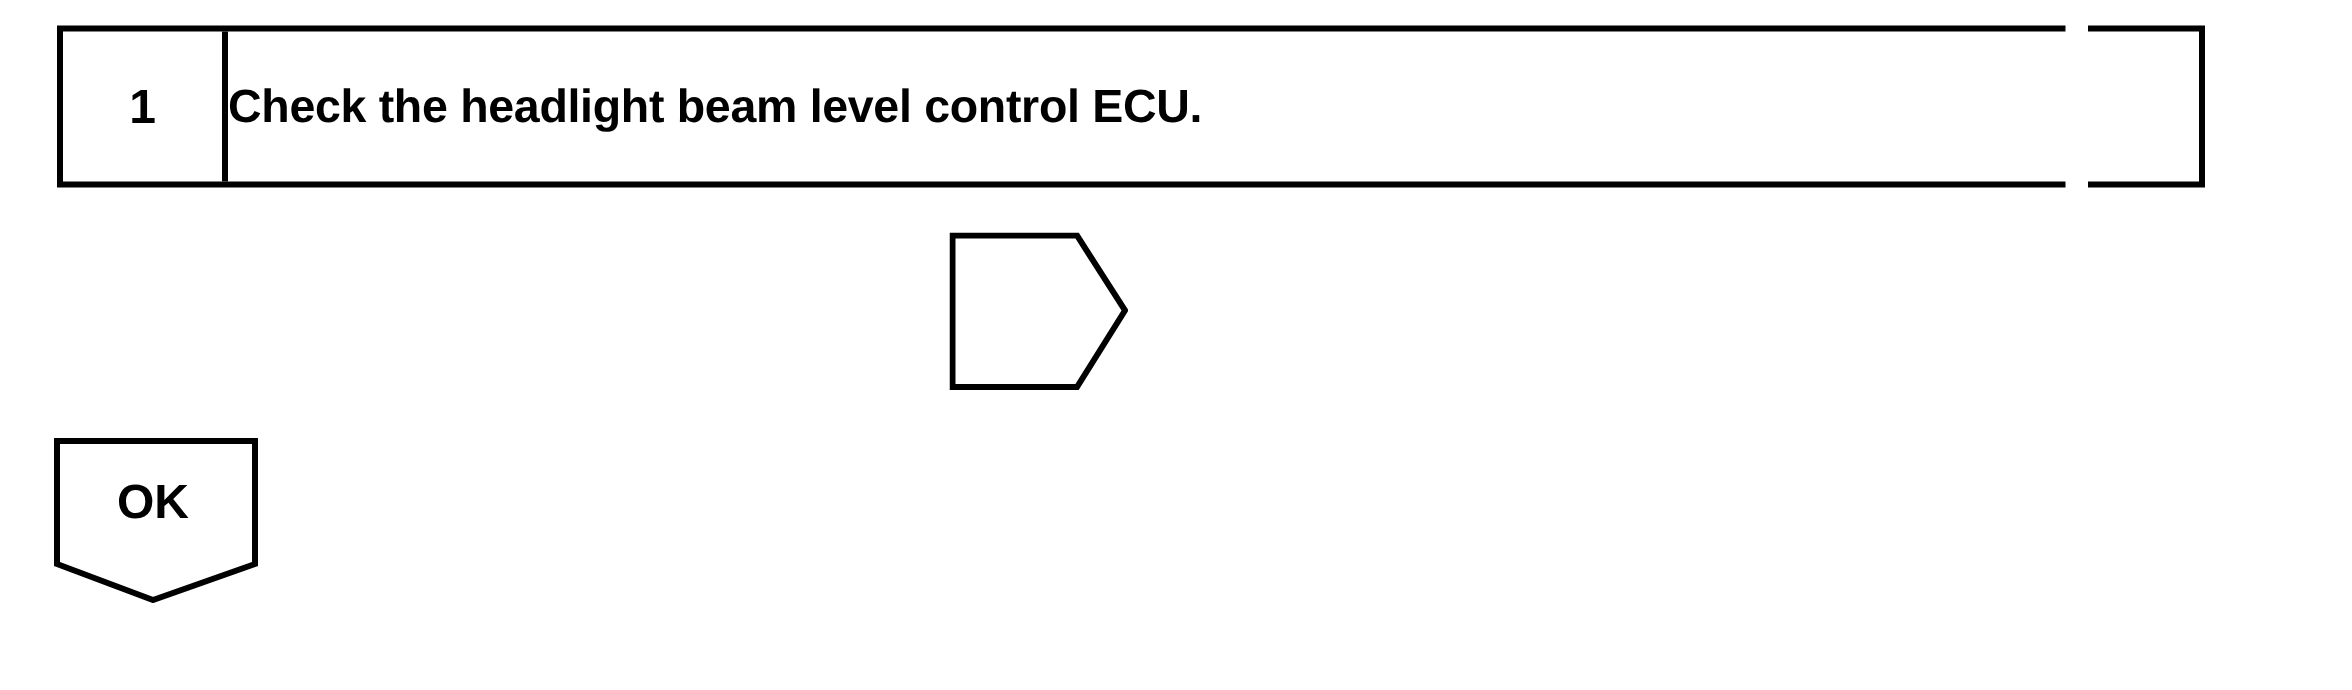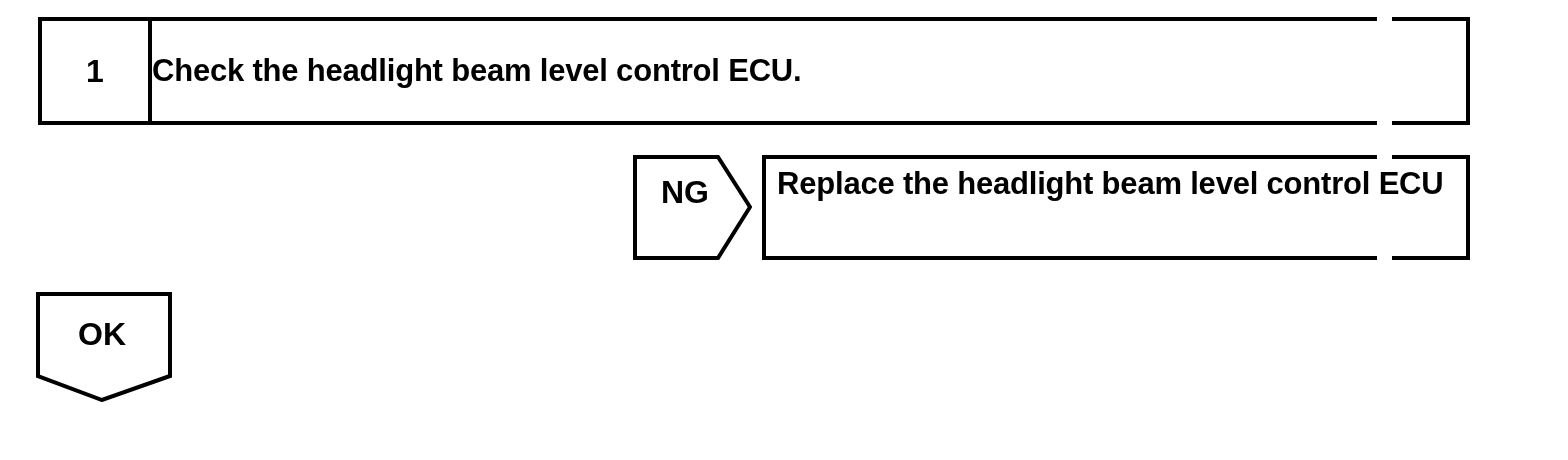--- a/index.html
+++ b/index.html
@@ -135,26 +135,22 @@
     </div>
     <div class="step-instruction">
       <span>Check the headlight beam level control ECU.</span>
     </div>
   </div>
 
   <div class="ng-shape">
     <svg width="119" height="105" viewBox="0 0 119 105">
       <polygon points="2,2 85,2 117,52 85,103 2,103" fill="#ffffff" stroke="#000000" stroke-width="4" stroke-linejoin="miter"></polygon>
     </svg>
-    <span class="ng-label">NG</span>
   </div>
 
-  <div class="action-box">
-    <span>Replace the headlight beam level control ECU</span>
-  </div>
 
   <div class="ok-shape">
     <svg width="136" height="110" viewBox="0 0 136 110">
       <polygon points="2,2 134,2 134,84 66,108 2,84" fill="#ffffff" stroke="#000000" stroke-width="4" stroke-linejoin="miter"></polygon>
     </svg>
     <span class="ok-label">OK</span>
   </div>
 
   <div class="crease-notch notch-1"></div>
   <div class="crease-notch notch-2"></div>

